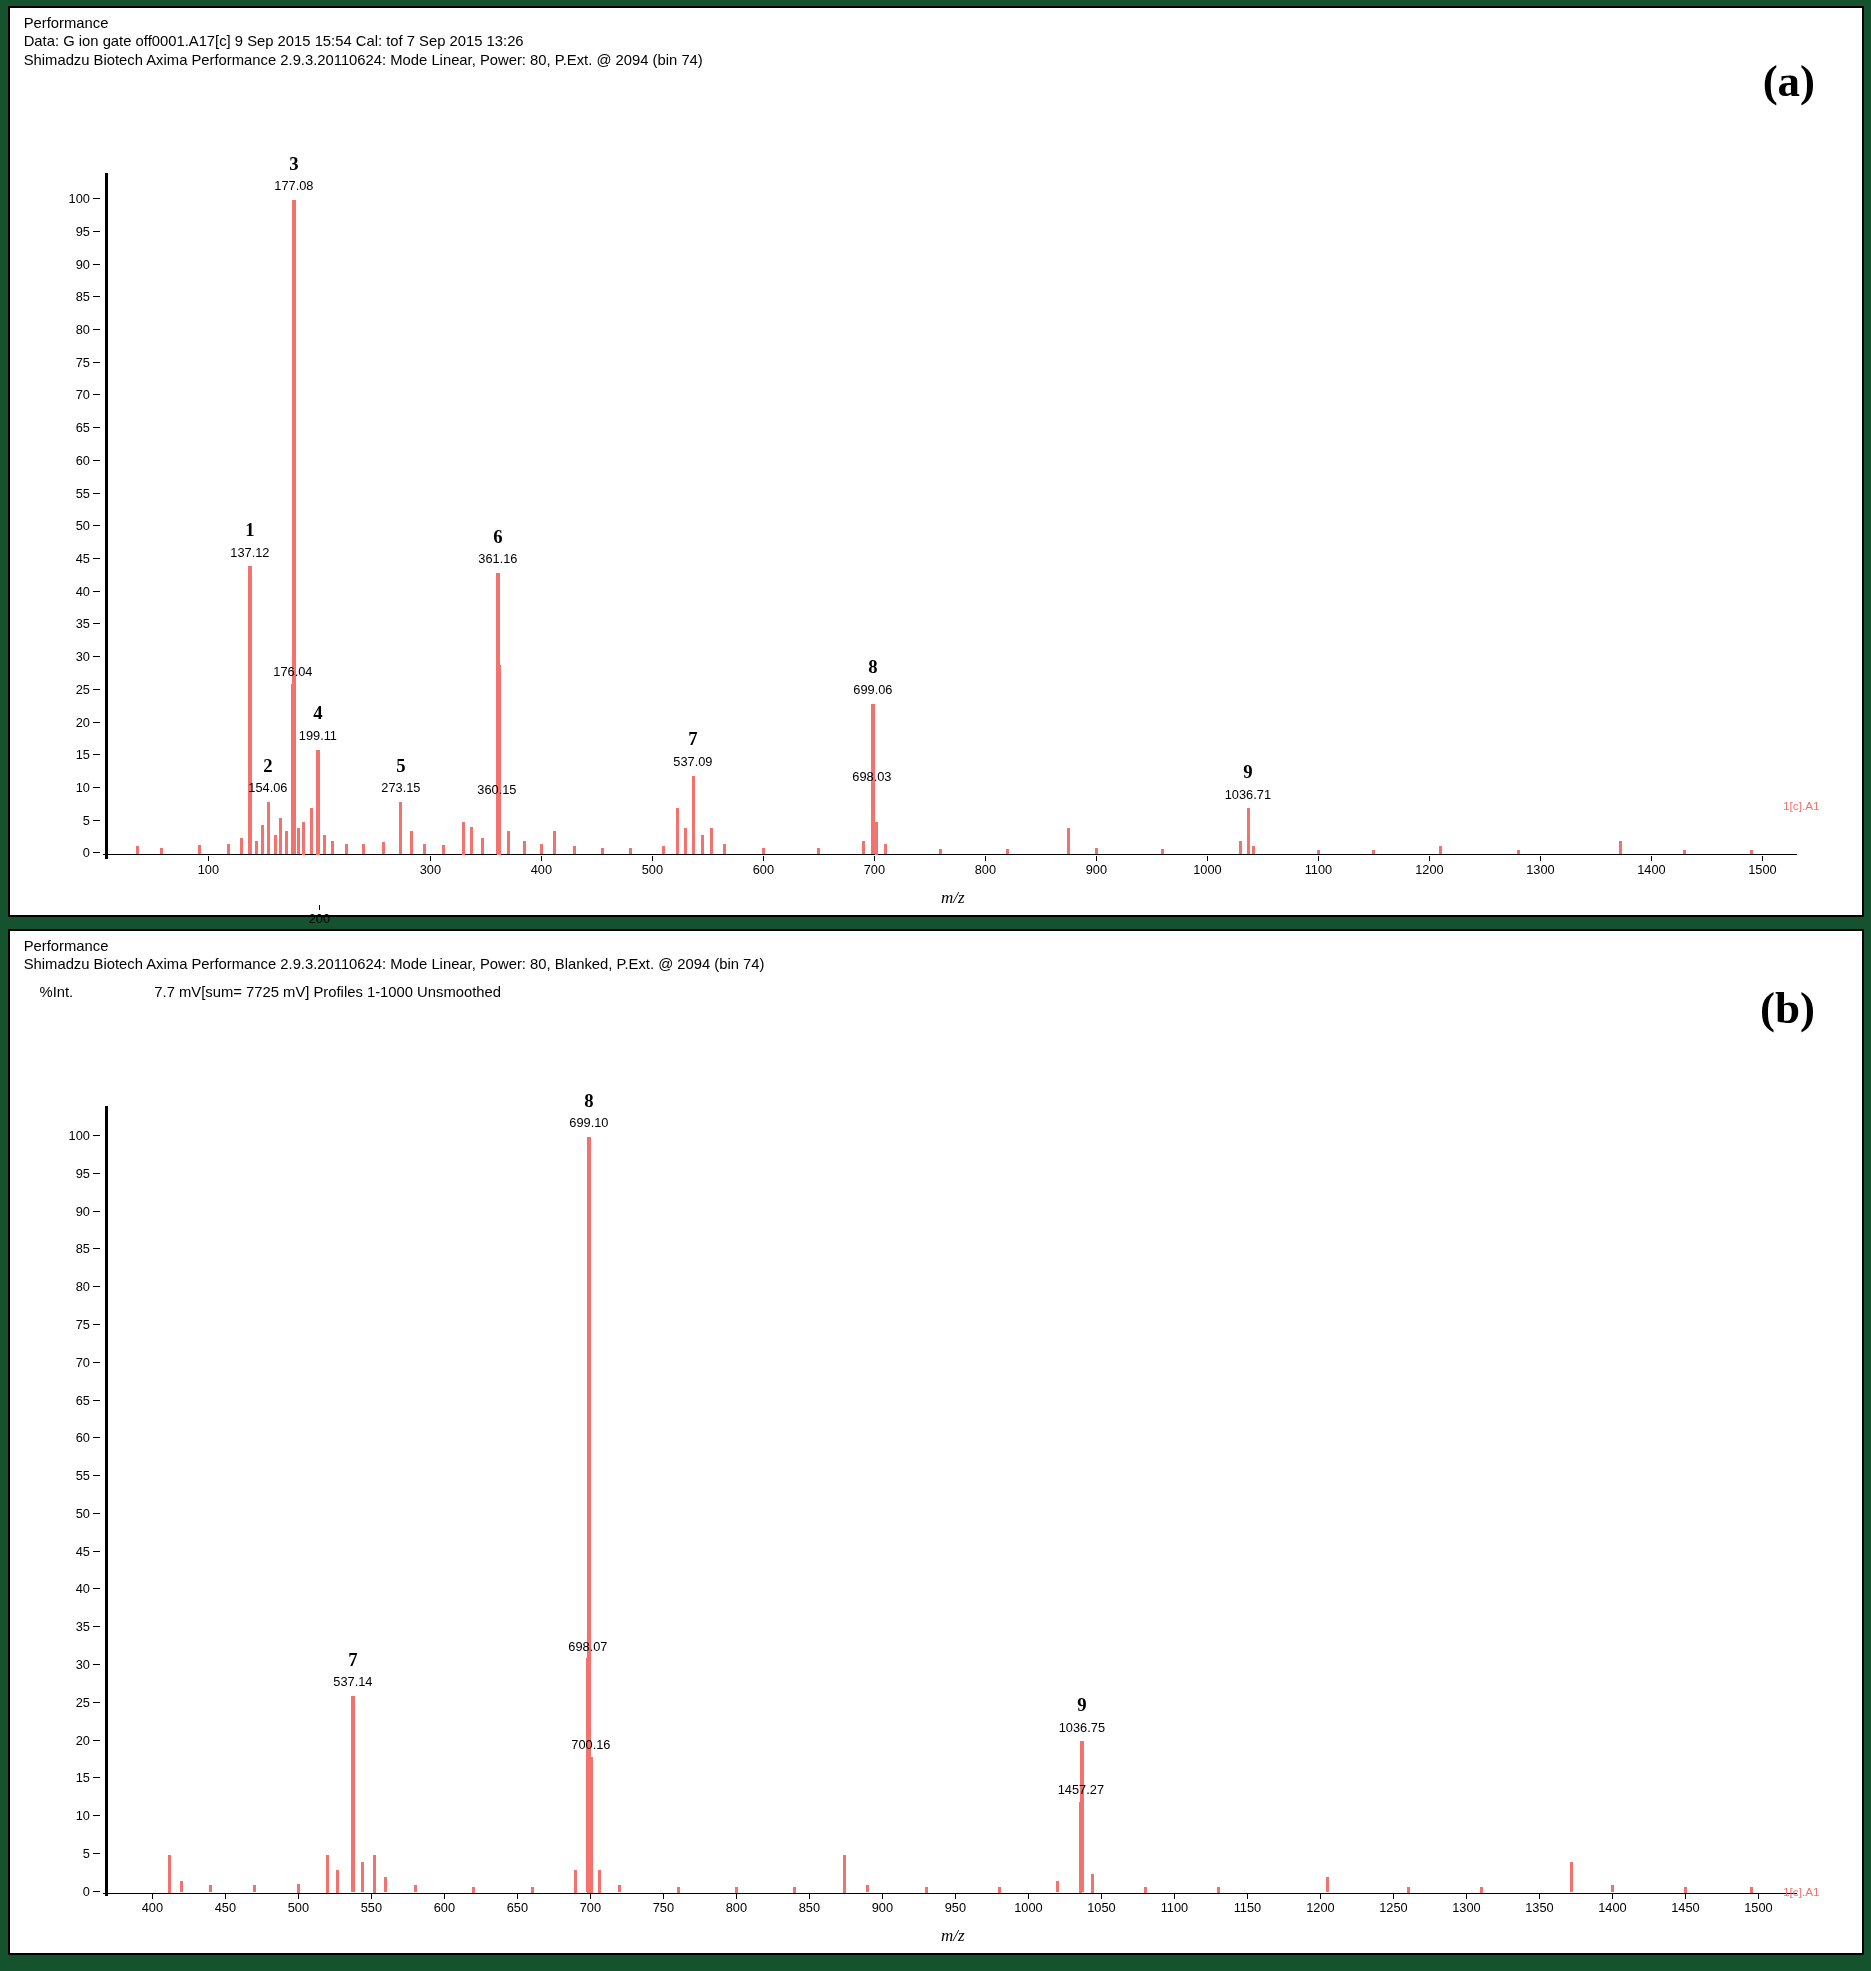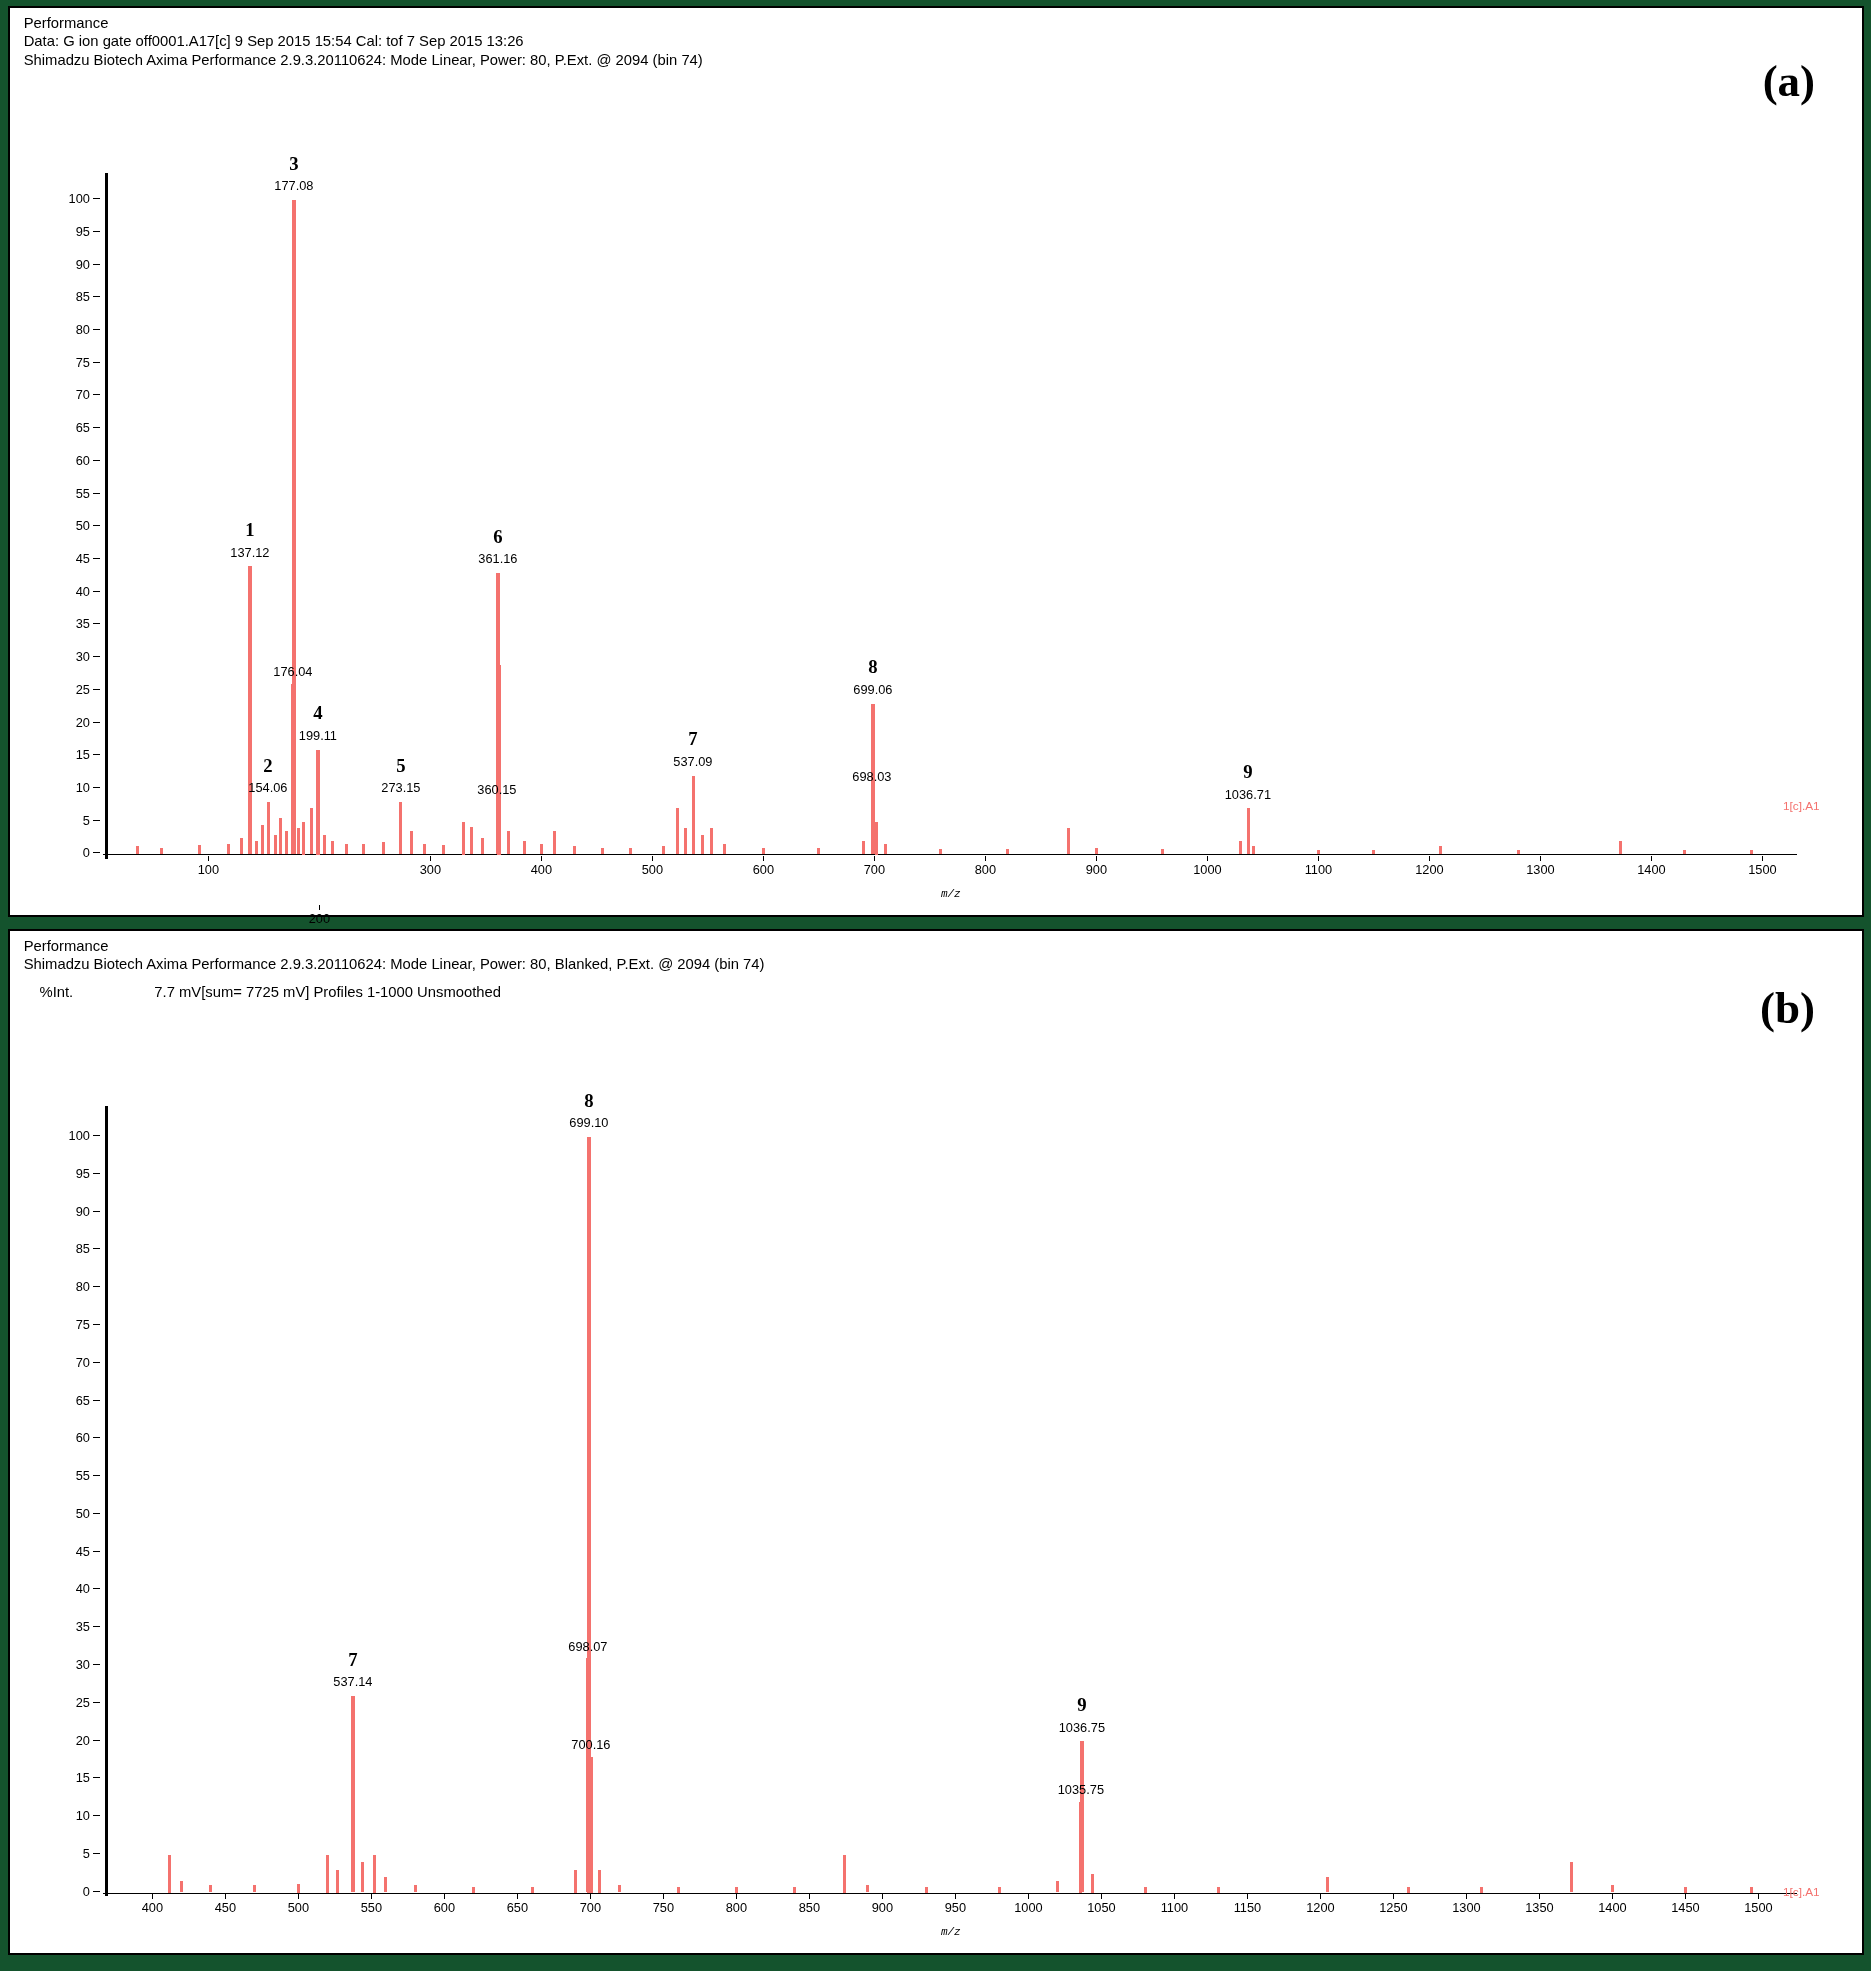--- a/index.html
+++ b/index.html
@@ -19,21 +19,21 @@
   .plot{position:relative;margin-top:5.9px;}
   .ytick{position:absolute;font-size:12.8px;text-align:right;width:39px;}
   .ytick .tl{position:absolute;right:-9.9px;top:50%;width:6.9px;height:1px;background:#000;}
   .yaxis-line{position:absolute;background:#000;width:3px;}
   .xaxis-line{position:absolute;background:#000;height:1px;}
   .xtick{position:absolute;font-size:12.8px;text-align:center;width:49px;}
   .xtick .tl{position:absolute;left:50%;top:-5.9px;width:1px;height:4.9px;background:#000;}
   .peak{position:absolute;background:#f4726e;width:3px;bottom:0;}
   .mz-label{position:absolute;font-size:12.8px;text-align:center;white-space:nowrap;transform:translateX(-50%);}
   .pk-num{position:absolute;font-size:18.7px;font-weight:bold;font-family:"Liberation Serif",serif;text-align:center;transform:translateX(-50%);}
-  .mz-axis-title{position:absolute;font-size:11px;font-style:italic;font-family:Liberation Mono, monospace;}
+  .mz-axis-title{position:absolute;font-size:17px;font-style:italic;font-family:Liberation Serif, serif;}
   .corner-tag{position:absolute;font-size:11.8px;color:#f4726e;white-space:nowrap;}
 </style>
 </head>
 <body>
 
 <div class="page">
 
   <div class="panel" id="panel-a">
     <div class="hdr">
       <div>Performance</div>
@@ -267,21 +267,21 @@
         <div class="peak" style="left:1207px;top:881px;height:6px;width:3px;"></div>
         <div class="peak" style="left:1316px;top:871px;height:15px;width:3px;"></div>
         <div class="peak" style="left:1397px;top:881px;height:6px;width:3px;"></div>
         <div class="peak" style="left:1470px;top:881px;height:6px;width:3px;"></div>
         <div class="peak" style="left:1560px;top:856px;height:30px;width:3px;"></div>
         <div class="peak" style="left:1601px;top:879px;height:7.6px;width:3px;"></div>
         <div class="peak" style="left:1674px;top:881px;height:6px;width:3px;"></div>
         <div class="peak" style="left:1740px;top:881px;height:6px;width:3px;"></div>
         <div class="mz-label" style="left:578px;top:633px;">698.07</div>
         <div class="mz-label" style="left:581px;top:731px;">700.16</div>
-        <div class="mz-label" style="left:1071px;top:776px;">1035.75</div>
+        <div class="mz-label" style="left:1071px;top:776px;">1457.27</div>
         <div class="mz-label" style="left:343px;top:668px;">537.14</div>
         <div class="pk-num" style="left:343px;top:643px;">7</div>
         <div class="mz-label" style="left:579px;top:109px;">699.10</div>
         <div class="pk-num" style="left:579px;top:84px;">8</div>
         <div class="mz-label" style="left:1072px;top:714px;">1036.75</div>
         <div class="pk-num" style="left:1072px;top:688px;">9</div>
         <div class="mz-axis-title" style="left:931px;top:920px;">m/z</div>
       </div>
     <div class="corner-tag" id="tag-b" style="left: 1773px; top: 954px;">1[c].A1</div>
   </div>

